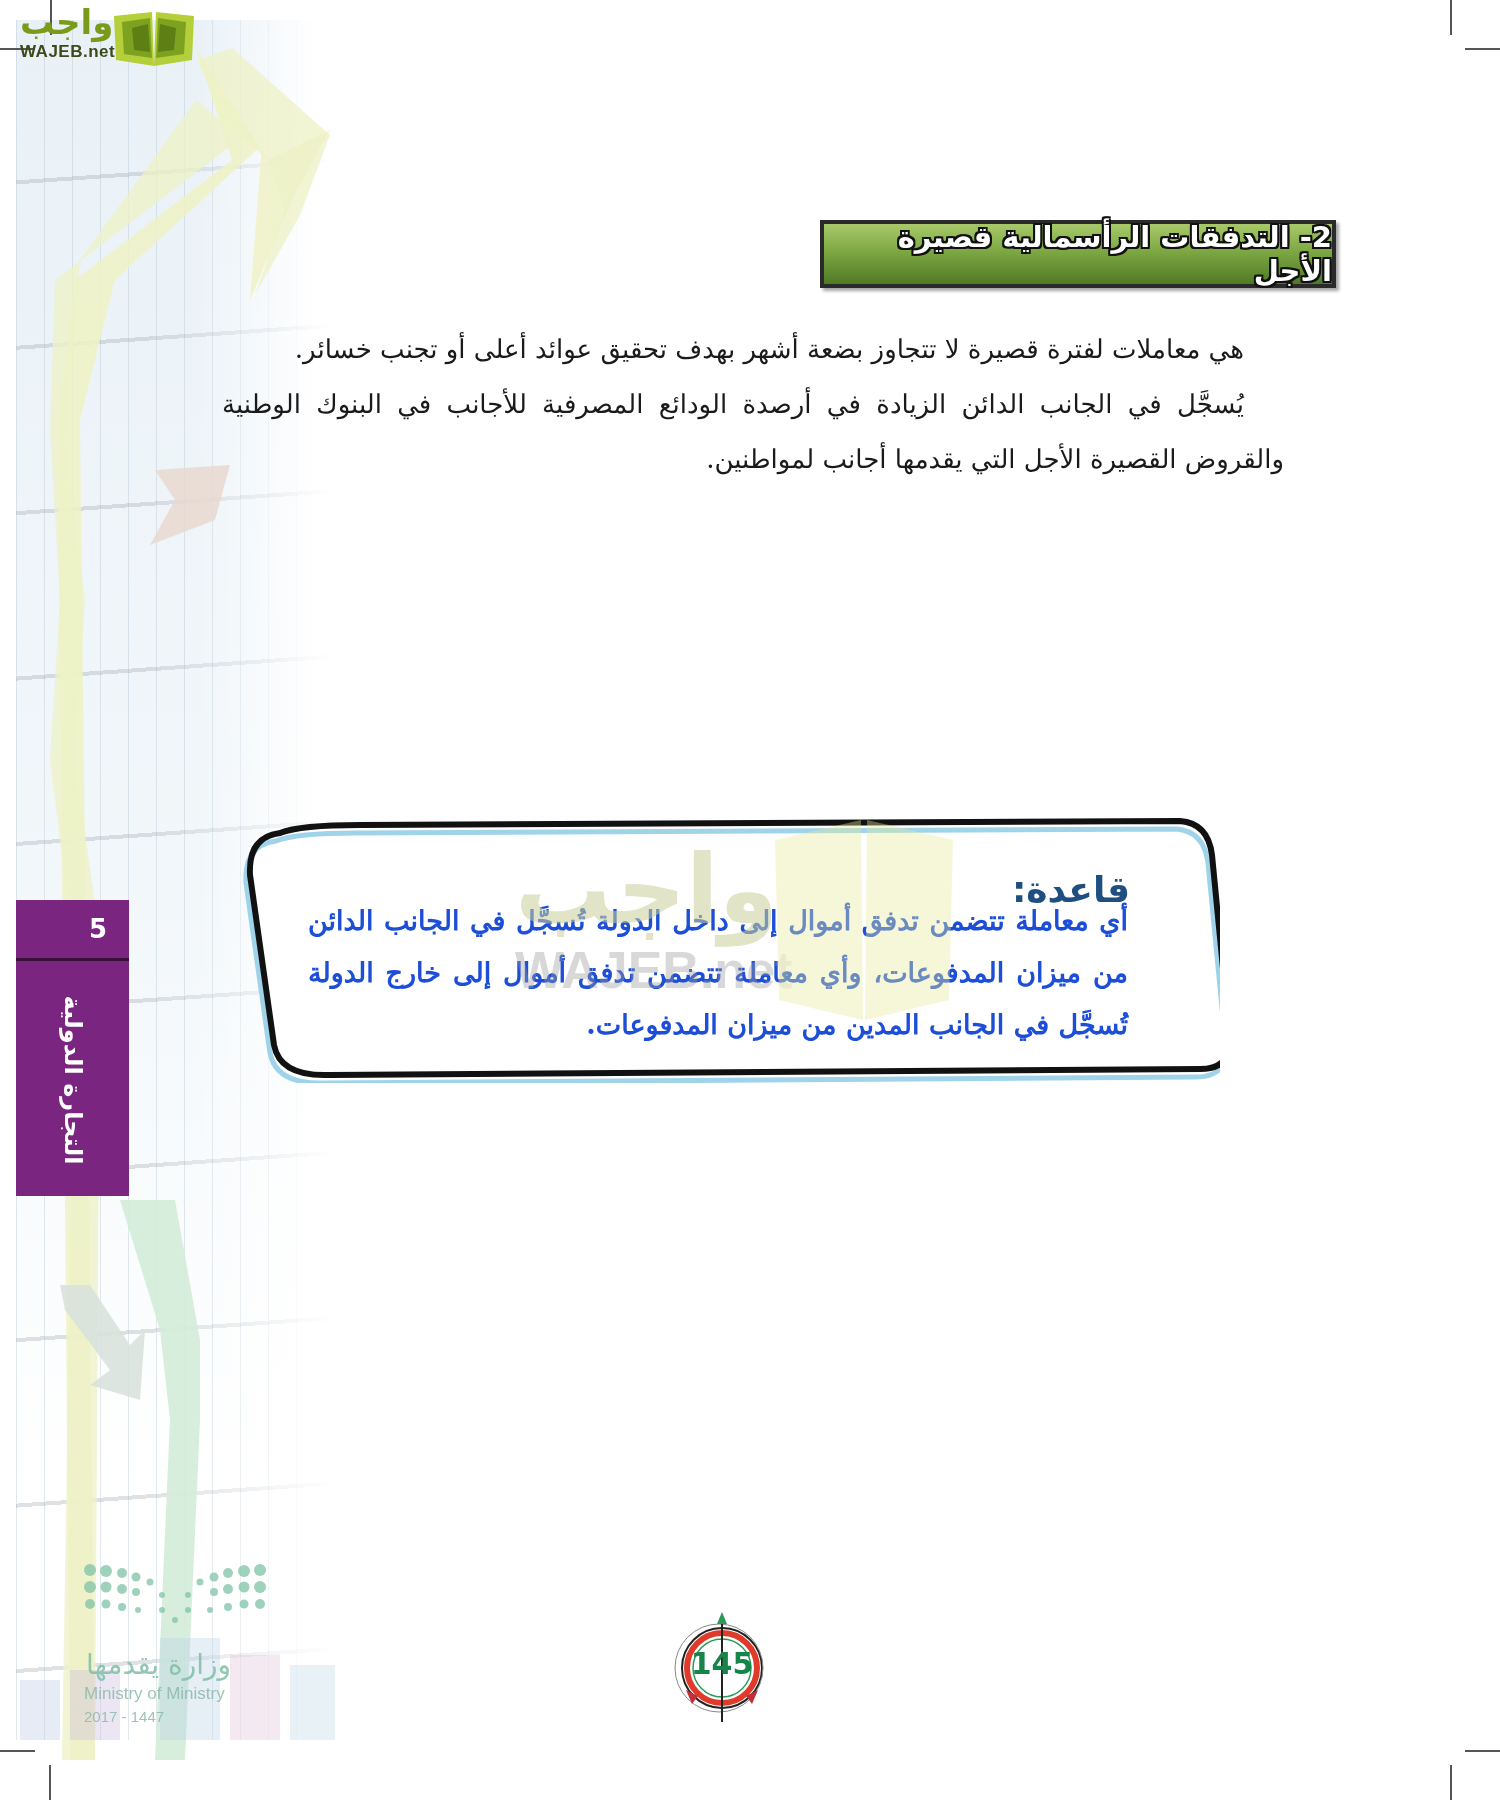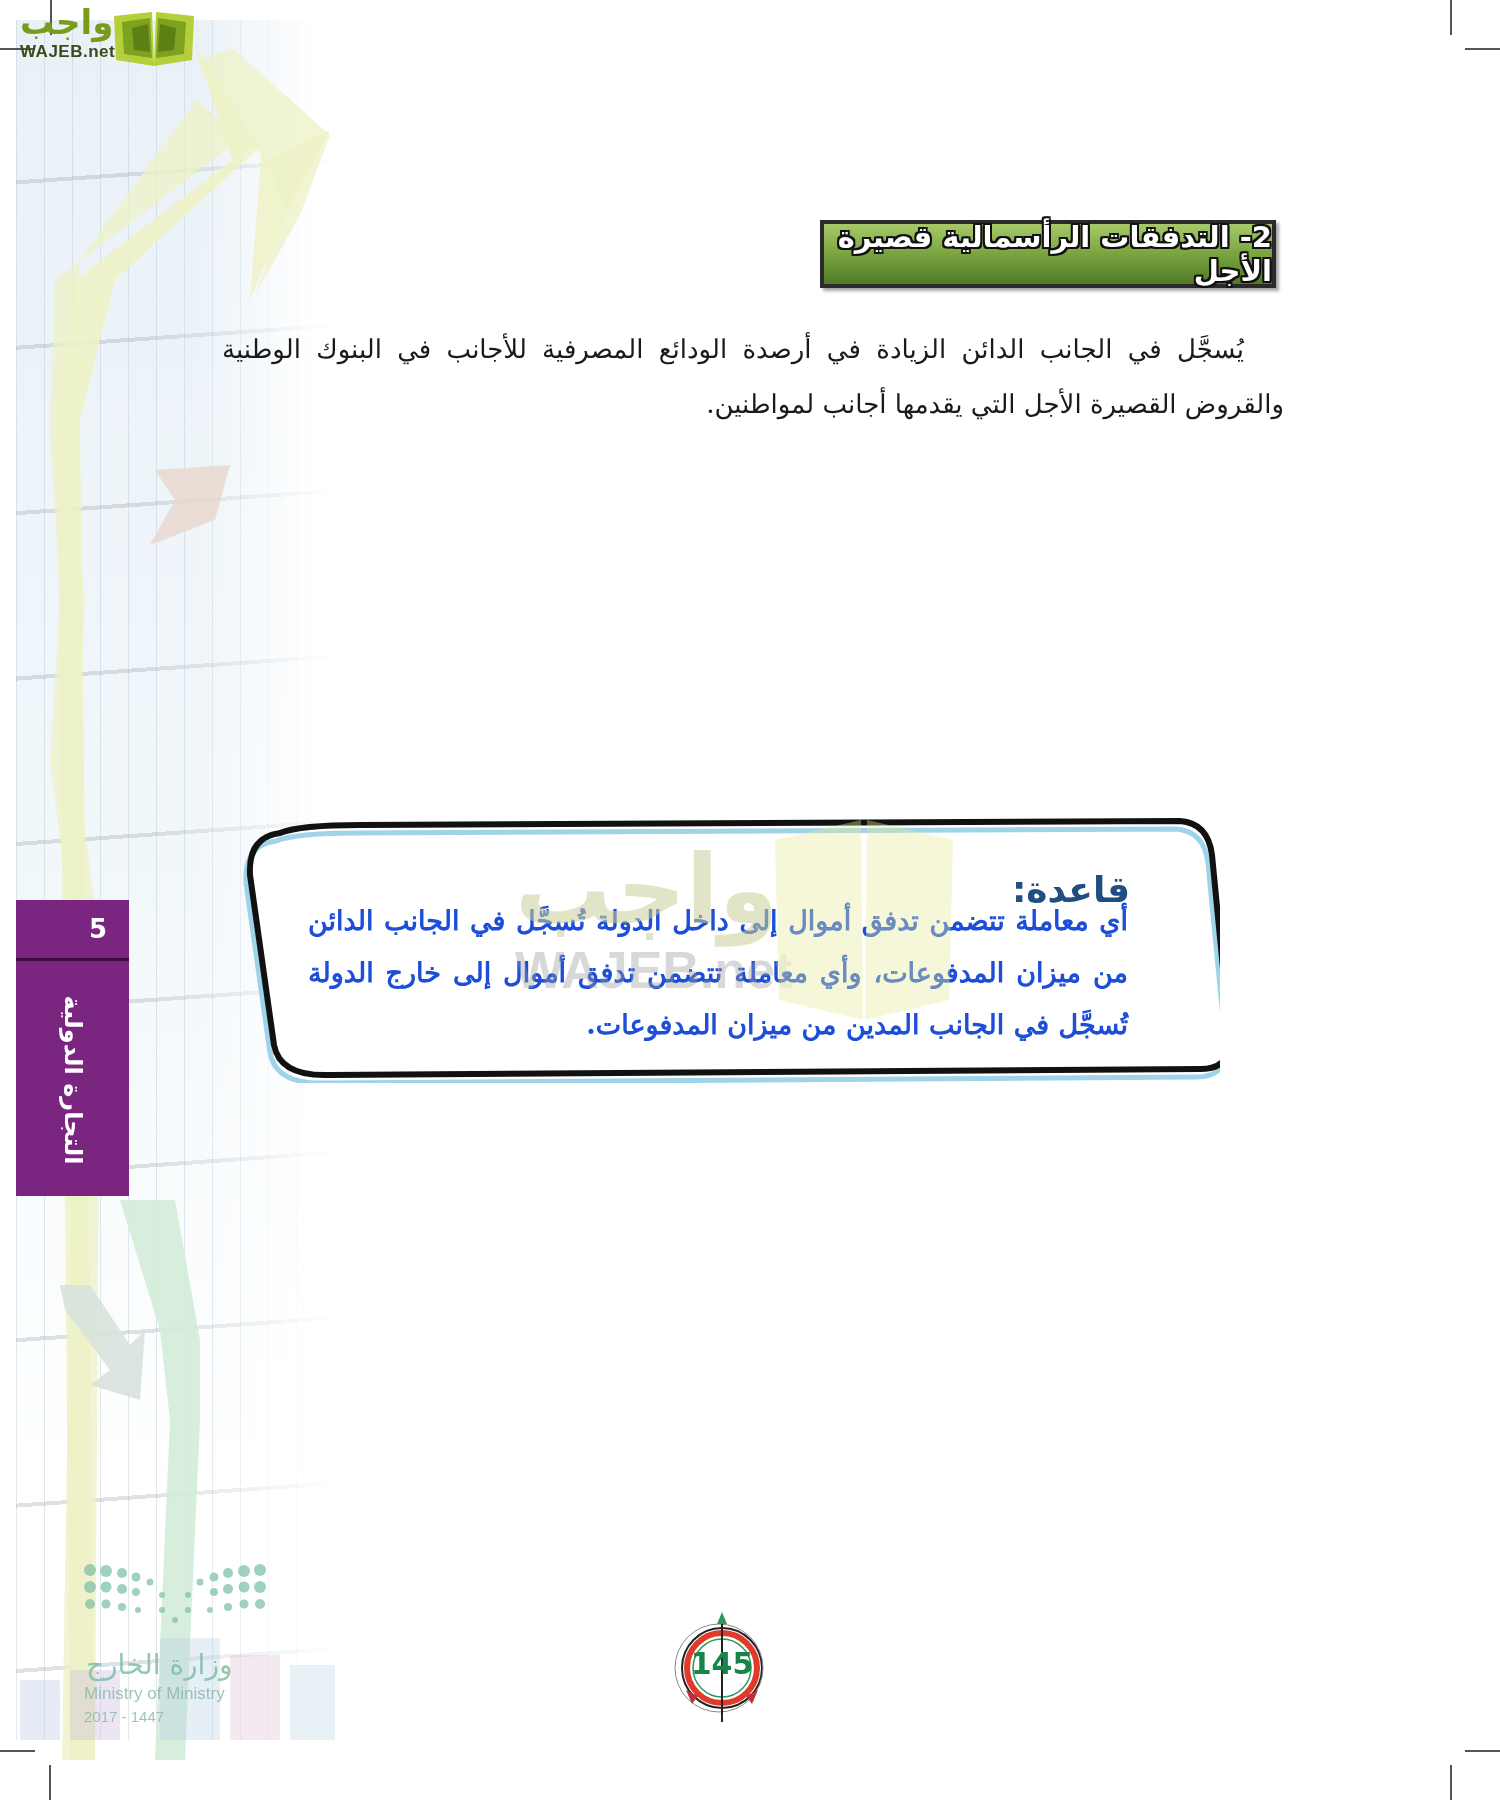--- a/index.html
+++ b/index.html
@@ -19,21 +19,21 @@
   .crop { position:absolute; background:#555; }
   svg.arrows { position:absolute; left:0; top:0; }
   .logo { position:absolute; left:8px; top:2px; width:190px; height:66px; }
   .logo-ar { position:absolute; left:12px; top:2px; font-family:"DejaVu Sans", sans-serif; font-weight:bold;
     font-size:34px; color:#7a9a1a; line-height:36px; direction:rtl; }
   .logo-en { position:absolute; left:12px; top:40px; font-family:"Liberation Sans", sans-serif; font-weight:bold;
     font-size:17px; color:#3c4a1a; letter-spacing:0.5px; }
   .logo-en small { font-size:17px; font-weight:bold; }
   .logo-book { position:absolute; left:104px; top:6px; }
 
-  .heading-bar { position:absolute; left:820px; top:220px; width:456px; height:68px;
+  .heading-bar { position:absolute; left:820px; top:220px; width:516px; height:68px;
     background:linear-gradient(180deg,#a8c96a 0%, #7ea843 45%, #4f7a25 100%);
     border:4px solid #2a2a2a; box-sizing:border-box; box-shadow:3px 3px 3px rgba(0,0,0,0.35);
     display:flex; align-items:center; justify-content:center; direction:rtl; }
   .heading-text { font-family:"DejaVu Sans", sans-serif; font-weight:bold; font-size:29px; color:#fff;
     text-shadow: -2px -2px 0 #111, 2px -2px 0 #111, -2px 2px 0 #111, 2px 2px 0 #111, 0 2px 0 #111, 0 -2px 0 #111, 2px 0 0 #111, -2px 0 0 #111; }
 
   .body-text { position:absolute; left:222px; top:322px; width:1062px; direction:rtl; text-align:justify;
     font-family:"DejaVu Serif", serif; font-size:26px; line-height:55px; color:#1a1a1a; }
   .body-text p { margin:0; }
   .body-text p.indent { text-indent:40px; }
@@ -103,20 +103,21 @@
     <polygon points="20,20 36,16 38,44 22,42" fill="#5e7f14"></polygon>
     <polygon points="64,20 48,16 46,44 62,42" fill="#5e7f14"></polygon>
   </svg>
 </div>
 
 <div class="heading-bar">
   <span class="heading-text">2- التدفقات الرأسمالية قصيرة الأجل</span>
 </div>
 
 <div class="body-text">
+  <p class="indent">هي معاملات لفترة قصيرة لا تتجاوز بضعة أشهر بهدف تحقيق عوائد أعلى أو تجنب خسائر.</p>
   <p class="indent">يُسجَّل في الجانب الدائن الزيادة في أرصدة الودائع المصرفية للأجانب في البنوك الوطنية والقروض القصيرة الأجل التي يقدمها أجانب لمواطنين.</p>
 </div>
 
 <div class="rule-wrap">
   <svg width="980" height="268" style="position:absolute;left:0;top:0;">
     <path d="M40,18 Q60,10 120,10 L940,6 Q968,8 972,40 L990,226 Q990,254 960,254 L90,260 Q40,262 34,230 L10,60 Q8,22 40,18 Z" fill="#ffffff" stroke="#9fd3ea" stroke-width="5" transform="translate(-4,8)"></path>
     <path d="M40,18 Q60,10 120,10 L940,6 Q968,8 972,40 L990,226 Q990,254 960,254 L90,260 Q40,262 34,230 L10,60 Q8,22 40,18 Z" fill="none" stroke="#111" stroke-width="6"></path>
   </svg>
   <div class="rule-title">قاعدة:</div>
   <div class="rule-text">أي معاملة تتضمن تدفق أموال إلى داخل الدولة تُسجَّل في الجانب الدائن من ميزان المدفوعات، وأي معاملة تتضمن تدفق أموال إلى خارج الدولة تُسجَّل في الجانب المدين من ميزان المدفوعات.</div>
@@ -187,16 +188,16 @@
       <circle cx="165" cy="60" r="3"></circle>
     </g>
     <g opacity="0.35">
       <rect x="10" y="120" width="40" height="60" fill="#b9c8e8"></rect>
       <rect x="60" y="110" width="50" height="70" fill="#c9b8e0"></rect>
       <rect x="150" y="78" width="60" height="102" fill="#b8d0e8"></rect>
       <rect x="220" y="95" width="50" height="85" fill="#e0c0d8"></rect>
       <rect x="280" y="105" width="45" height="75" fill="#c0d8e8"></rect>
     </g>
   </svg>
-  <div class="ministry-ar">وزارة الخارج</div>
+  <div class="ministry-ar">وزارة يقدمها</div>
   <div class="ministry-en">Ministry of Ministry</div>
   <div class="ministry-year">2017 - 1447</div>
 </div>
 
 </body></html>

